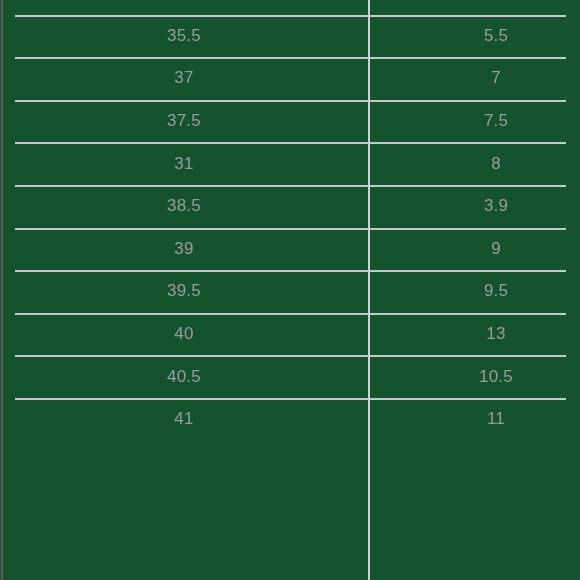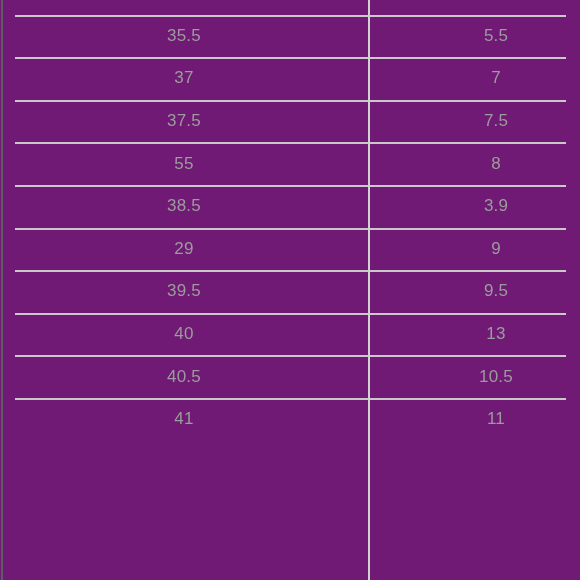--- a/index.html
+++ b/index.html
@@ -12,21 +12,21 @@
     width: 580px;
     height: 580px;
     overflow: hidden;
     font-family: "Liberation Sans", sans-serif;
   }
 
   #size-table-viewport {
     position: relative;
     width: 580px;
     height: 580px;
-    background: #701a75;
+    background: #14532d;
     overflow: hidden;
   }
 
   
   #left-edge-border {
     position: absolute;
     left: 1px;
     top: 0;
     width: 2px;
     height: 580px;
@@ -110,29 +110,29 @@
       </tr>
       <tr>
         <td class="col-eu">37</td>
         <td class="col-us">7</td>
       </tr>
       <tr>
         <td class="col-eu">37.5</td>
         <td class="col-us">7.5</td>
       </tr>
       <tr>
-        <td class="col-eu">55</td>
+        <td class="col-eu">31</td>
         <td class="col-us">8</td>
       </tr>
       <tr>
         <td class="col-eu">38.5</td>
         <td class="col-us">3.9</td>
       </tr>
       <tr>
-        <td class="col-eu">29</td>
+        <td class="col-eu">39</td>
         <td class="col-us">9</td>
       </tr>
       <tr>
         <td class="col-eu">39.5</td>
         <td class="col-us">9.5</td>
       </tr>
       <tr>
         <td class="col-eu">40</td>
         <td class="col-us">13</td>
       </tr>

